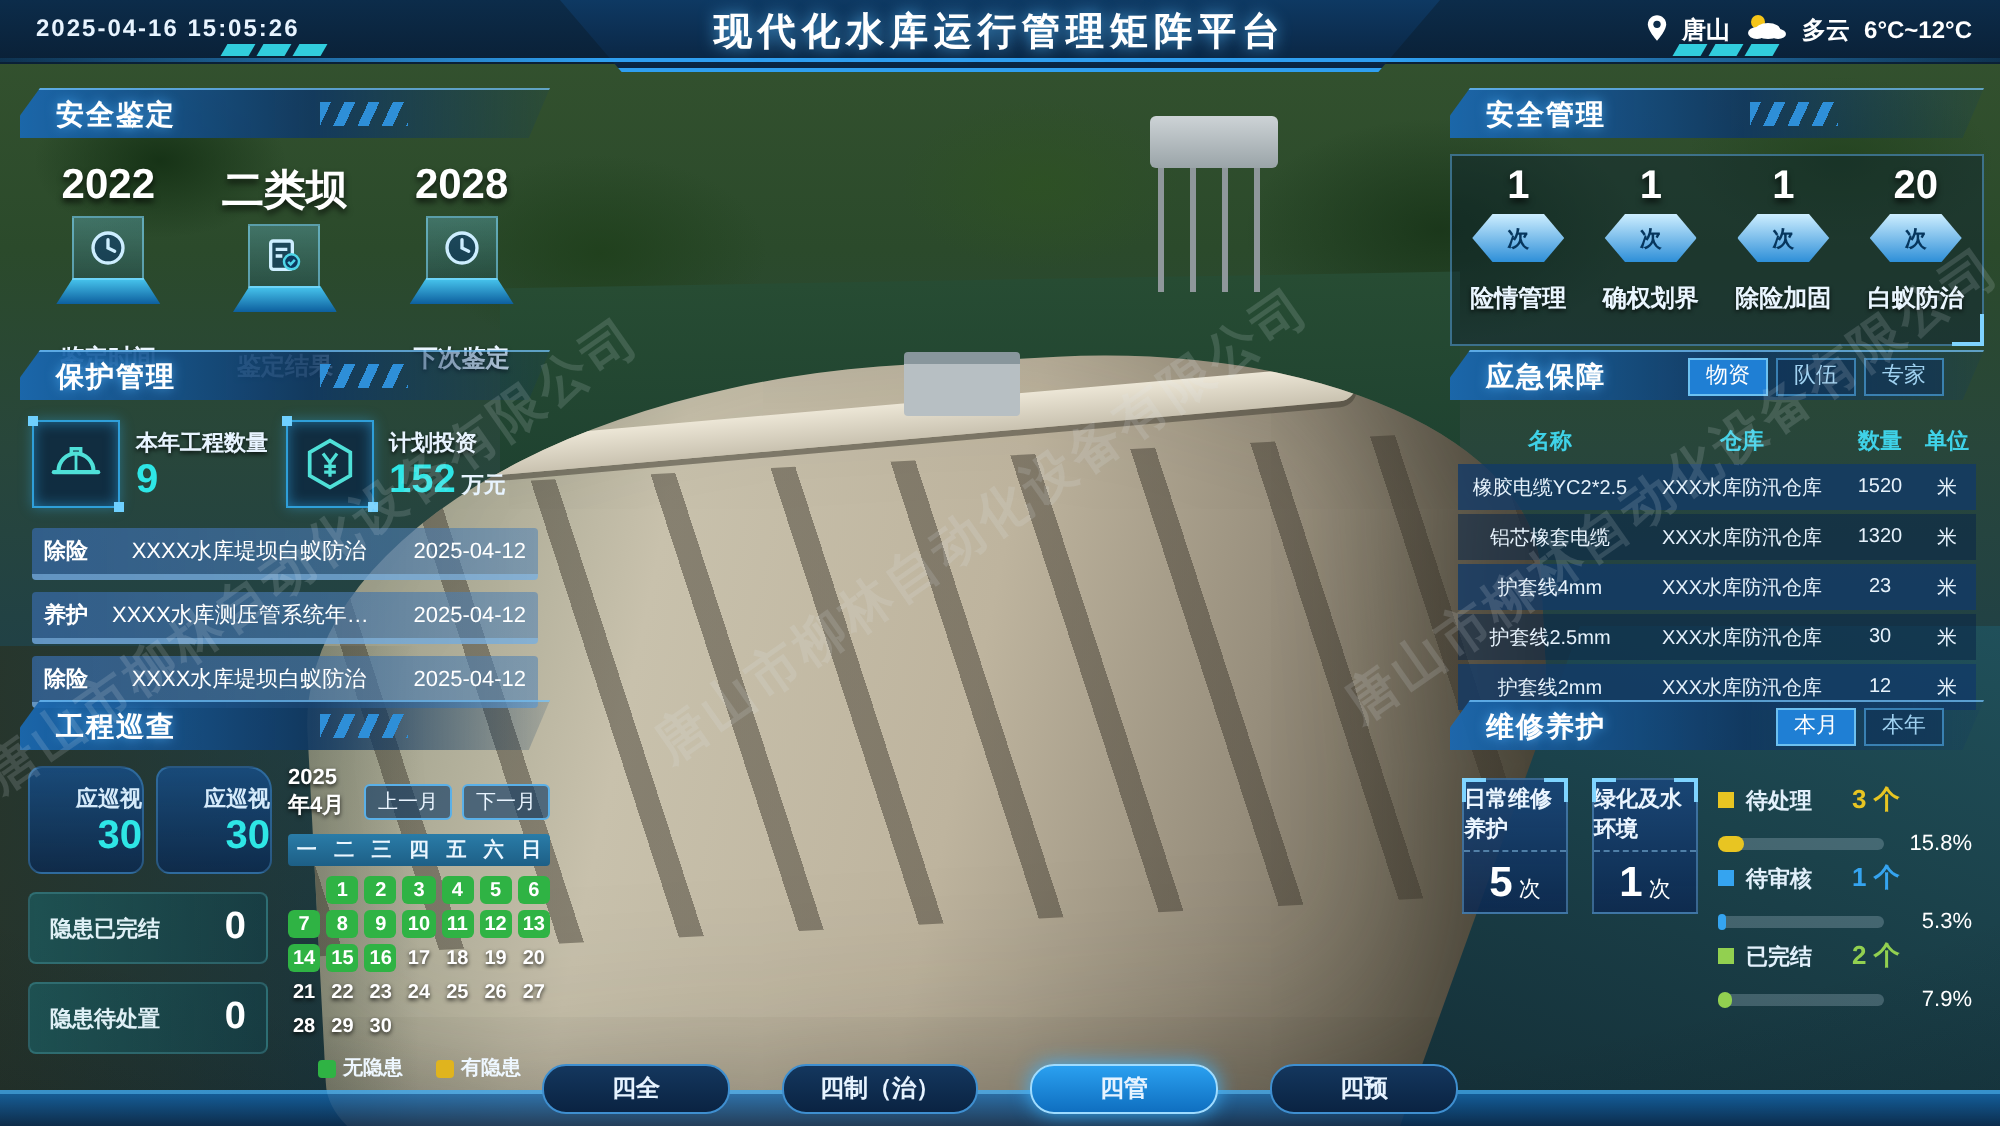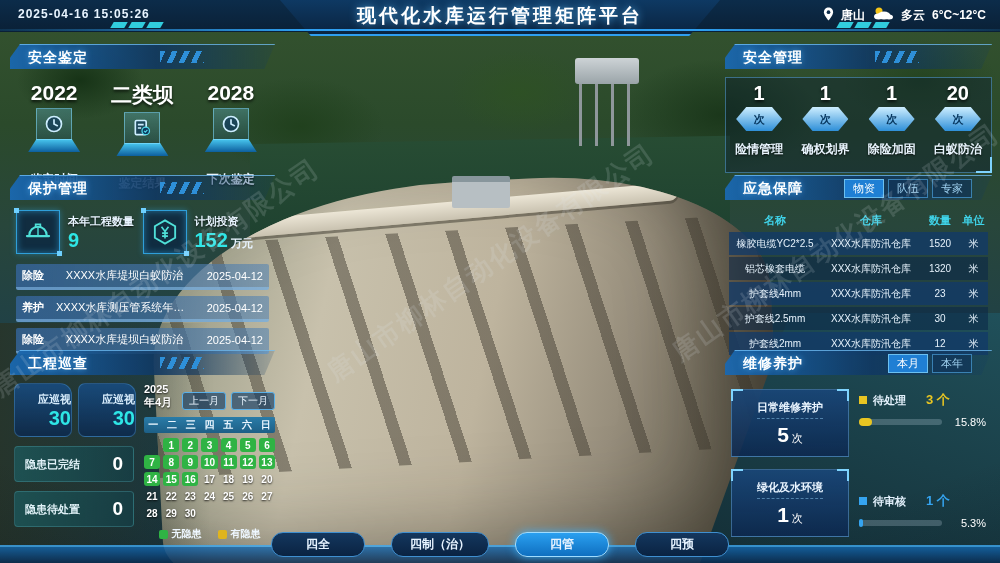--- a/index.html
+++ b/index.html
@@ -170,21 +170,21 @@
   .emg-cols{display:flex;height:20px;align-items:center;}
   .emg-cols span{color:#3fd2e8;font-size:11px;font-weight:bold;text-align:center;}
   .emg-row{display:flex;align-items:center;height:23px;margin-top:2px;font-size:10px;color:#e6f2fc;}
   .emg-row:nth-child(odd){background:rgba(18,58,104,.78);}
   .emg-row:nth-child(even){background:rgba(10,38,72,.55);}
   .c0{width:92px;text-align:center;} .c1{width:100px;text-align:center;}
   .c2{width:38px;text-align:center;} .c3{flex:1;text-align:center;}
 
   
   .mt-body{display:flex;gap:10px;padding:6px 4px 0 6px;}
-  .mt-cards{display:flex;flex-direction:column;gap:12px;width:118px;flex:0 0 118px;}
+  .mt-cards{display:flex;flex-direction:row;gap:12px;width:118px;flex:0 0 118px;}
   .mt-card{position:relative;height:66px;border:1px solid rgba(120,190,240,.4);
     background:linear-gradient(180deg,rgba(25,70,120,.92),rgba(12,40,80,.85));
     display:flex;flex-direction:column;align-items:center;justify-content:center;gap:4px;}
   .mt-card:before{content:'';position:absolute;left:-1px;top:-1px;width:10px;height:10px;
     border-left:2px solid #7fd4ff;border-top:2px solid #7fd4ff;}
   .mt-card:after{content:'';position:absolute;right:-1px;top:-1px;width:10px;height:10px;
     border-right:2px solid #7fd4ff;border-top:2px solid #7fd4ff;}
   .mt-card-label{color:#eaf5ff;font-size:11px;font-weight:bold;border-bottom:1px dashed rgba(140,200,240,.5);
     padding-bottom:3px;}
   .mt-card-value{color:#fff;font-size:21px;font-weight:bold;}
@@ -589,20 +589,33 @@
               <span>待审核</span>
               <span class="pg-count" style="color: rgb(53, 164, 240);">1 个</span>
             </div>
             <div class="pg-barline">
               <span class="pg-bar">
                 <span class="pg-fill" style="width: 5.3%; background: rgb(53, 164, 240);"></span>
               </span>
               <span class="pg-pct">5.3%</span>
             </div>
           </div>
+          <div class="pg-row">
+            <div class="pg-head">
+              <span class="pg-sq" style="background: rgb(146, 208, 80);"></span>
+              <span>已完结</span>
+              <span class="pg-count" style="color: rgb(146, 208, 80);">2 个</span>
+            </div>
+            <div class="pg-barline">
+              <span class="pg-bar">
+                <span class="pg-fill" style="width: 7.9%; background: rgb(146, 208, 80);"></span>
+              </span>
+              <span class="pg-pct">7.9%</span>
+            </div>
+          </div>
         </div>
     </div>
   </div>
 
   <div class="bottom-band"></div>
   <div class="bottom-nav" id="bottom-nav">
       <div class="nav-btn">四全</div>
       <div class="nav-btn">四制（治）</div>
       <div class="nav-btn active">四管</div>
       <div class="nav-btn">四预</div>

